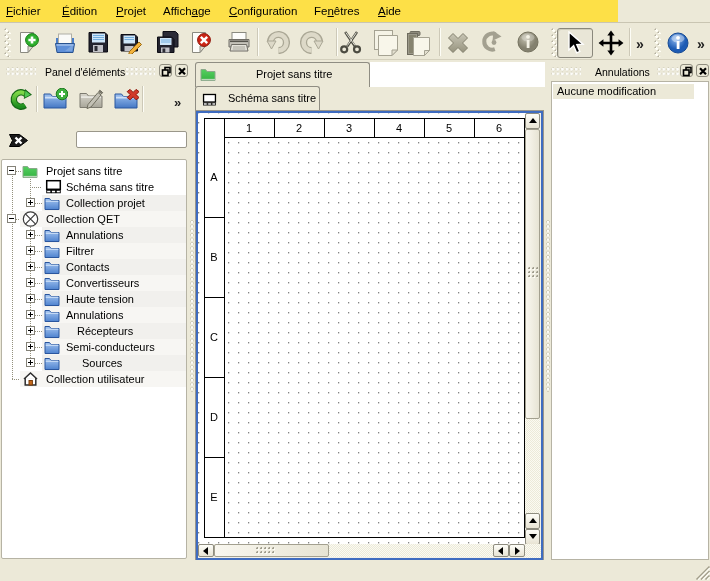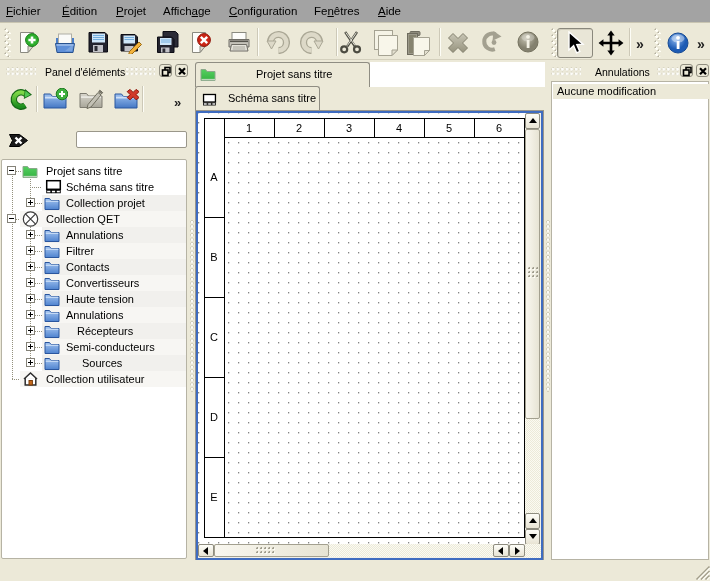--- a/index.html
+++ b/index.html
@@ -2,21 +2,21 @@
 <html><head>
 <meta charset="utf-8">
 <style>
 * { margin:0; padding:0; box-sizing:border-box; }
 html,body { width:710px; height:581px; overflow:hidden; }
 body { font-family:"Liberation Sans", sans-serif; font-size:11px; color:#000; background:#ece9d8; position:relative; }
 .abs { position:absolute; }
 u { text-decoration:underline; }
 
 
-#menubar { left:0; top:0; width:710px; height:22px; background:#a3a3a3; }
+#menubar { left:0; top:0; width:618px; height:22px; background:#fde047; }
 #menubar .mi { position:absolute; top:4px; height:15px; line-height:15px; font-size:11.5px; }
 
 
 #toolbar { left:0; top:22px; width:710px; height:38px; background:#ece9d8; border-top:1px solid #c9c5b2; border-bottom:1px solid #d4d0bd; }
 .tbgrip { position:absolute; top:5px; width:8px; height:29px;
   background-image:
     radial-gradient(circle at 2.6px 2.6px, #fffef6 1.2px, rgba(0,0,0,0) 1.5px),
     radial-gradient(circle at 5.6px 5.6px, #fffef6 1.2px, rgba(0,0,0,0) 1.5px),
     radial-gradient(circle at 1.8px 1.8px, #b5b1a0 1.2px, rgba(0,0,0,0) 1.5px),
     radial-gradient(circle at 4.8px 4.8px, #b5b1a0 1.2px, rgba(0,0,0,0) 1.5px);
@@ -66,21 +66,21 @@
 
 .sbtn { position:absolute; background:linear-gradient(#fdfdf8,#e8e4d4); border:1px solid #8e8c7f; border-radius:2px; }
 .arr { position:absolute; width:0; height:0; }
 .sthumb { position:absolute; background:linear-gradient(90deg,#f9f7ef,#e7e4d4); border:1px solid #a3a08f; border-radius:2px; }
 .strack { position:absolute; background:repeating-conic-gradient(#fbfaf2 0% 25%, #ecead9 0% 50%); background-size:2px 2px; }
 .thgrip { position:absolute; background-image: radial-gradient(circle at 1.2px 1.2px, #a19e8e 0.8px, rgba(0,0,0,0) 1.1px), radial-gradient(circle at 2.4px 2.4px, #fffef8 0.8px, rgba(0,0,0,0) 1.1px); background-size:4px 4px; }
 
 
 #rdock-title { left:545px; top:64px; width:165px; height:15px; }
 #undolist { left:551px; top:81px; width:158px; height:479px; background:#fff; border:1px solid #b6b3a4; }
-#undorow { position:absolute; left:1px; top:2px; width:156px; height:15px; background:#ece9d8; line-height:15px; padding-left:4px; }
+#undorow { position:absolute; left:1px; top:2px; width:141px; height:15px; background:#ece9d8; line-height:15px; padding-left:4px; }
 
 
 #statusbar { left:0; top:560px; width:710px; height:21px; background:#ece9d8; }
 </style>
 </head>
 <body>
 
 <div class="abs" id="menubar">
   <span class="mi" style="left:6px"><u>F</u>ichier</span>
   <span class="mi" style="left:62px"><u>É</u>dition</span>

